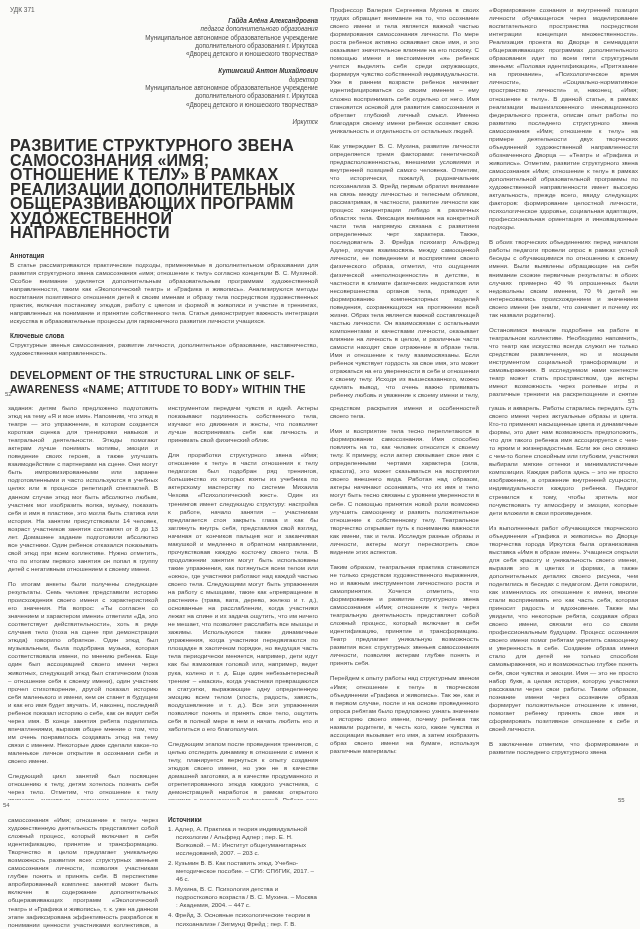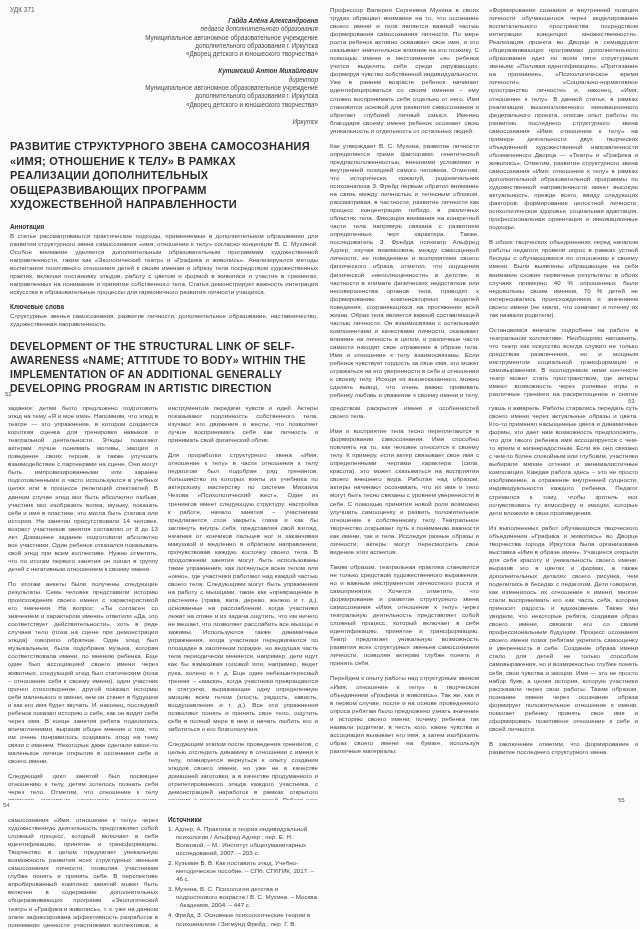--- a/index.html
+++ b/index.html
@@ -18,21 +18,21 @@
   .p55 { left:330px; top:404px; width:308px; height:394px; }
   .p56 { left:8px;  top:816px; width:310px; height:113px; }
 
   .udk { font-size:6.5px; color:#555; margin-bottom:4px; }
   .authors { text-align:right; font-size:6.3px; line-height:8.3px; color:#4a4a4a; }
   .a-block { margin-bottom:9px; }
   .a-name { font-weight:bold; font-style:italic; color:#383838; }
   .a-role { font-style:italic; }
   .city { text-align:right; font-style:italic; font-size:6.3px; margin-top:8px; color:#4a4a4a; }
 
-  h1 { font-size:11px; line-height:14.5px; letter-spacing:.25px; color:#2d2d2d;
+  h1 { font-size:16px; line-height:14.5px; letter-spacing:.25px; color:#2d2d2d;
        margin:13px 0 11px; font-weight:bold; }
   h2 { font-size:10.5px; line-height:14px; letter-spacing:.25px; color:#2d2d2d;
        margin:11px 0 10px; font-weight:bold; }
   .lbl { font-weight:bold; font-size:6.4px; line-height:8px; color:#333; margin-bottom:1px; }
   p.meta { font-size:6.2px; line-height:8px; text-align:justify; margin-bottom:7px; color:#474747; }
 
   .cols { display:flex; gap:10px; height:100%; }
   .col { flex:1; overflow:hidden; text-align:justify; font-size:6.2px; line-height:8.05px; color:#474747; }
   .col p { margin-bottom:7px; }
   .col p.ref { margin-bottom:2px; text-indent:-8px; padding-left:8px; text-align:left; }

